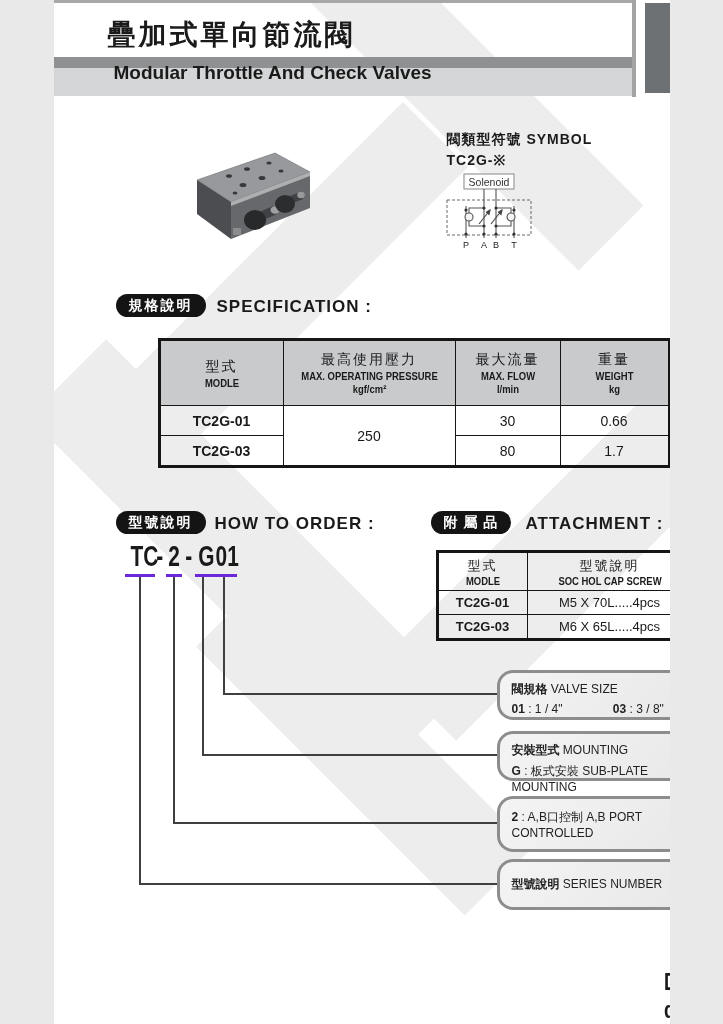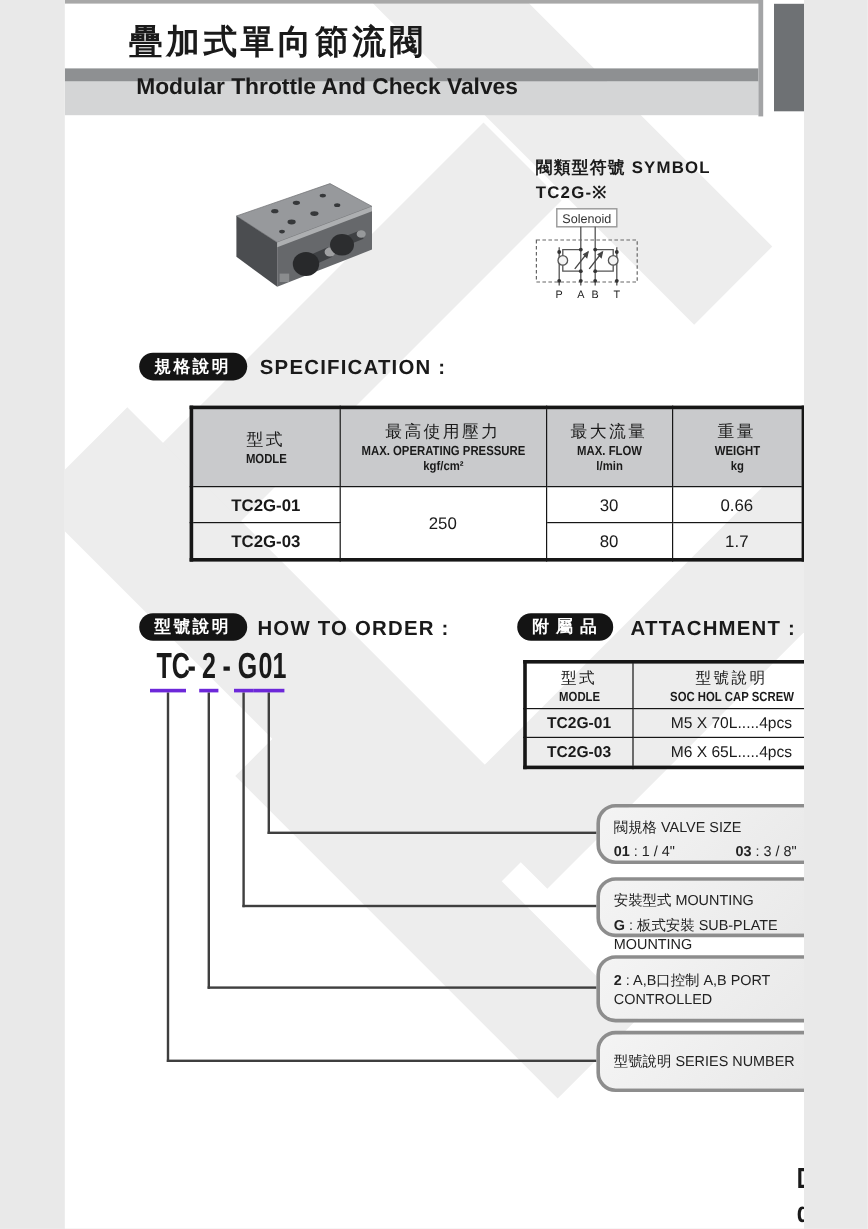--- a/index.html
+++ b/index.html
@@ -44,21 +44,21 @@
   .seg{position:absolute;top:541px;height:33px;border-bottom:3px solid #6d28d9;text-align:center;
        font-weight:bold;font-size:29px;line-height:31px;z-index:2;}
   .seg>span,.dash>span{display:inline-block;transform:scale(.72,1.04);transform-origin:center bottom;white-space:nowrap;}
   .dash{position:absolute;top:541px;height:33px;text-align:center;font-weight:bold;font-size:29px;line-height:31px;z-index:2;}
   
   .ln{position:absolute;background:#3f3f3f;z-index:1;}
   
   .co{position:absolute;left:443px;width:219px;border:3px solid #8d8d8d;border-radius:16px;
       background:linear-gradient(135deg,#f4f4f4 0%,#e7e7e7 100%);z-index:2;box-sizing:border-box;
       padding:8px 12px;font-size:12px;color:#222;}
-  .co-zh{font-weight:normal;}
+  .co-zh{font-weight:bold;}
   .co-key{font-weight:bold;}
   .co-line2{margin-top:4px;}
   .co-item1{display:inline-block;width:98px;}
   .co-center{display:flex;align-items:center;height:100%;box-sizing:border-box;padding:0 12px;}
   
   .pcode{left:610px;top:968px;font-size:23px;font-weight:bold;transform:scale(.8,1.05);transform-origin:left top;z-index:2;}
   .psq{left:684px;top:971px;width:20px;height:20px;background:#c8c8c8;z-index:2;}
   svg text{font-family:"Liberation Sans",sans-serif;}
 </style>
 </head>

